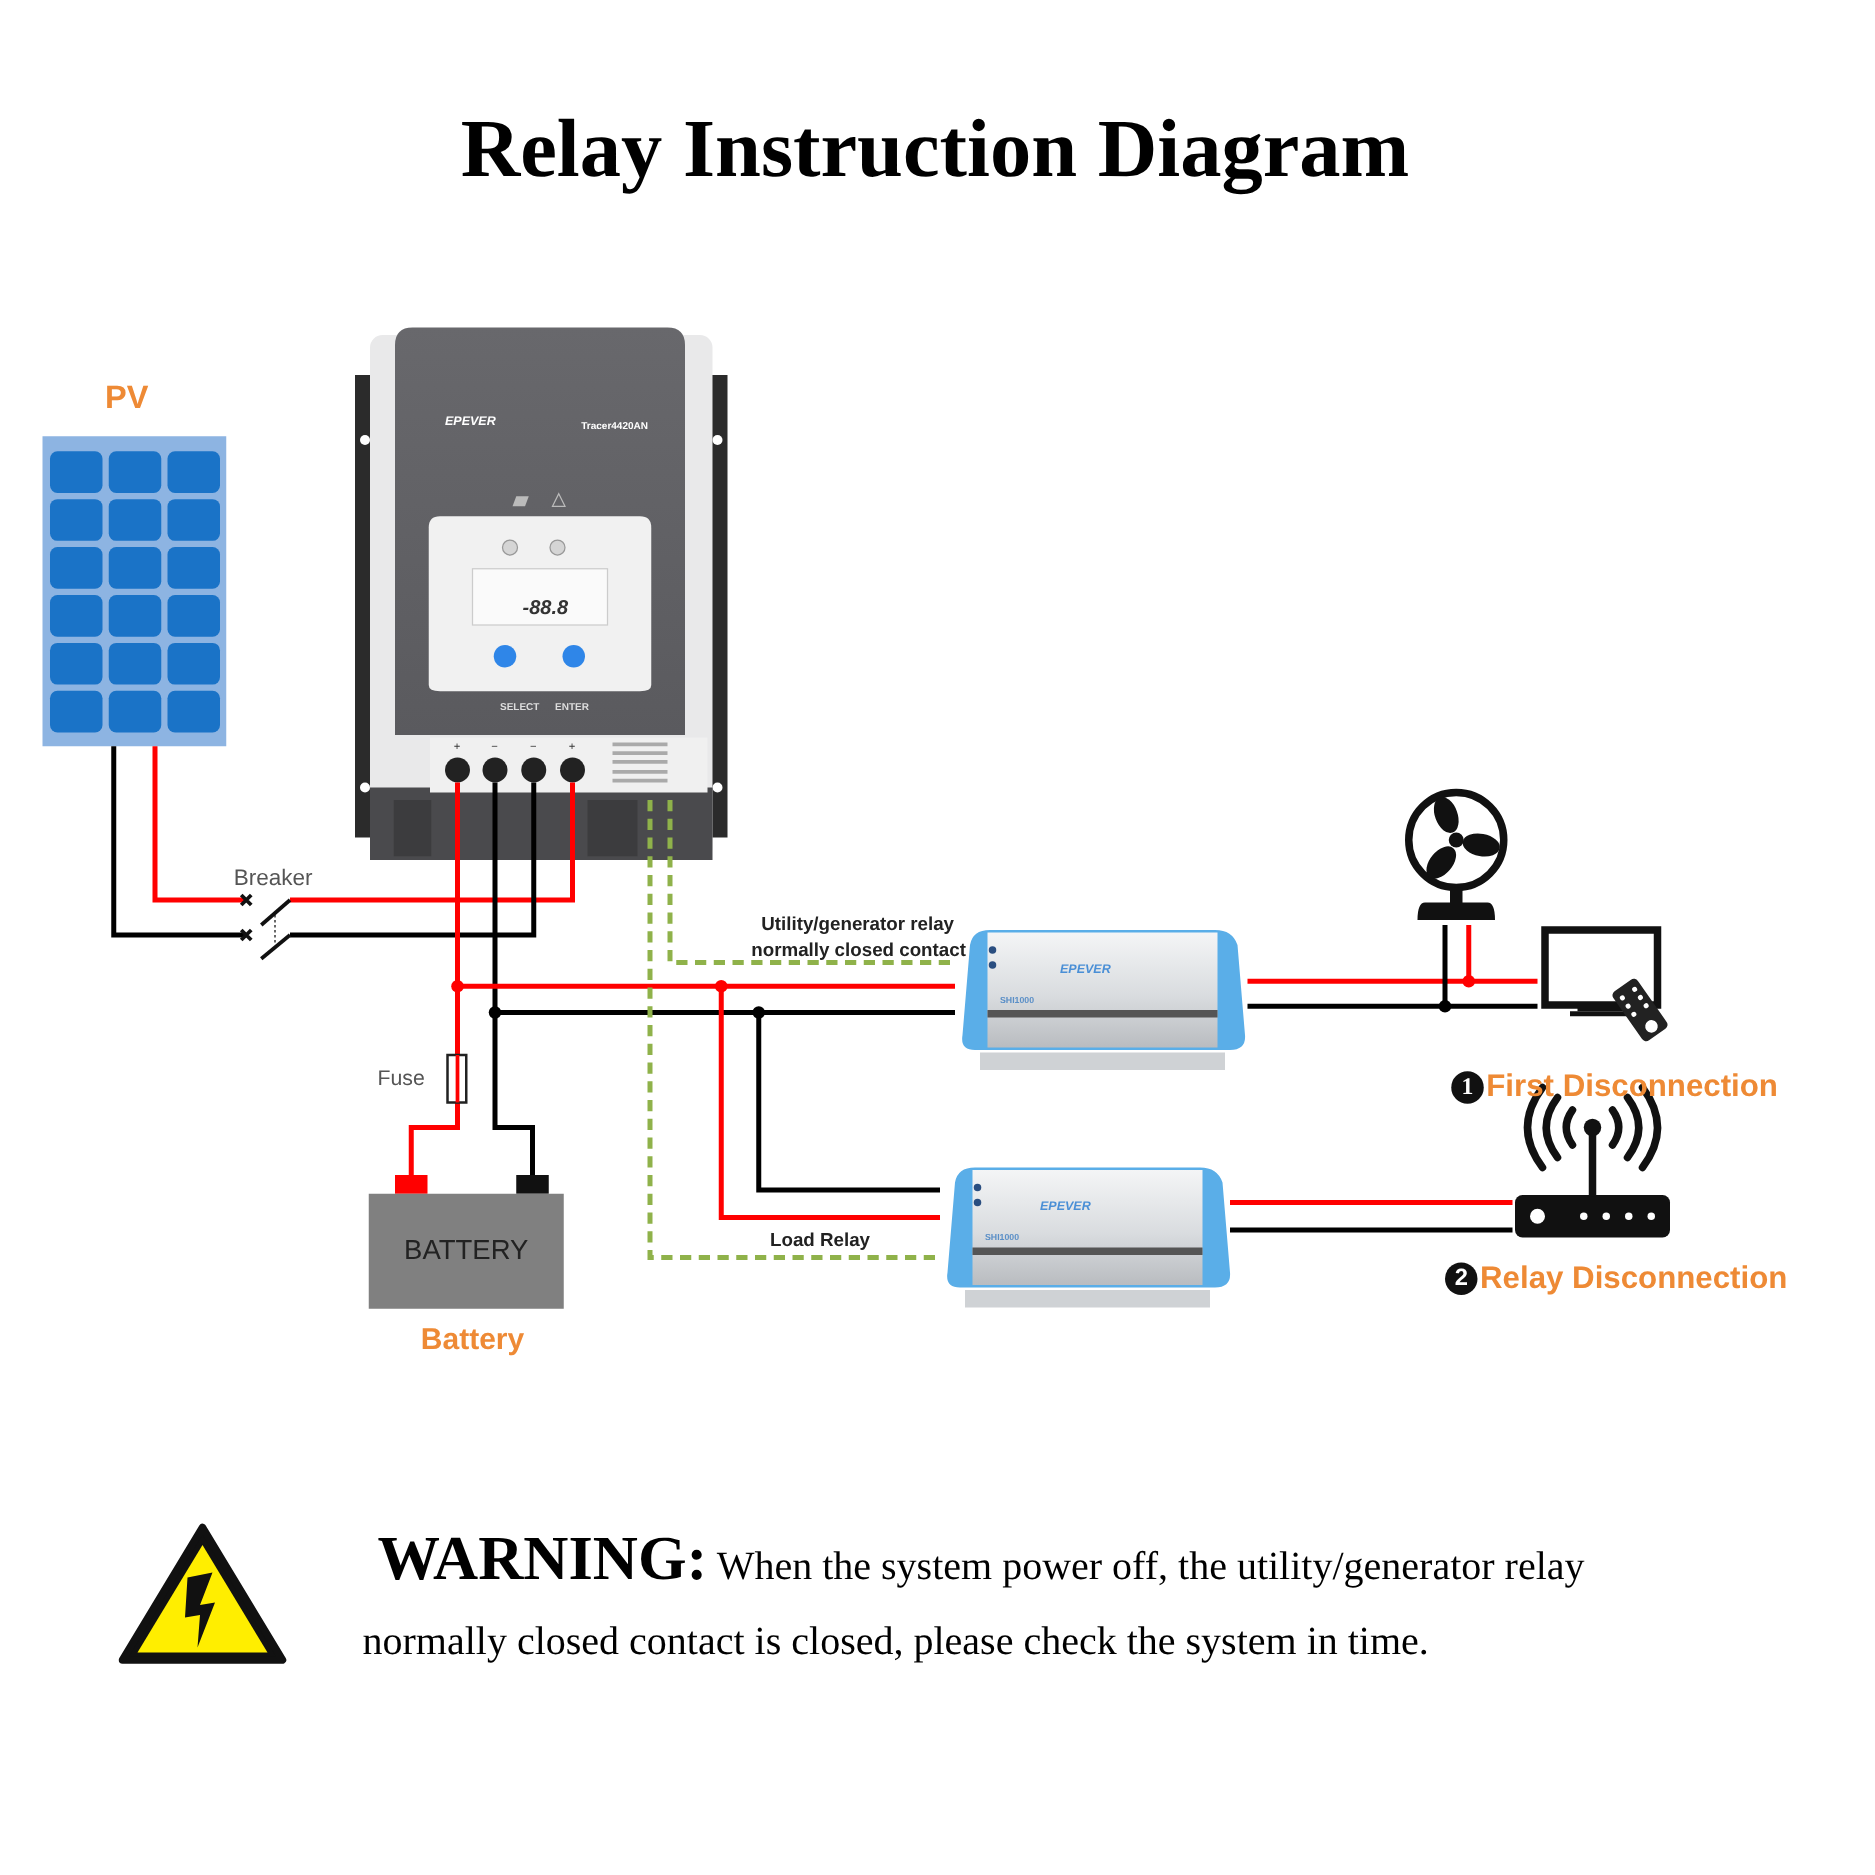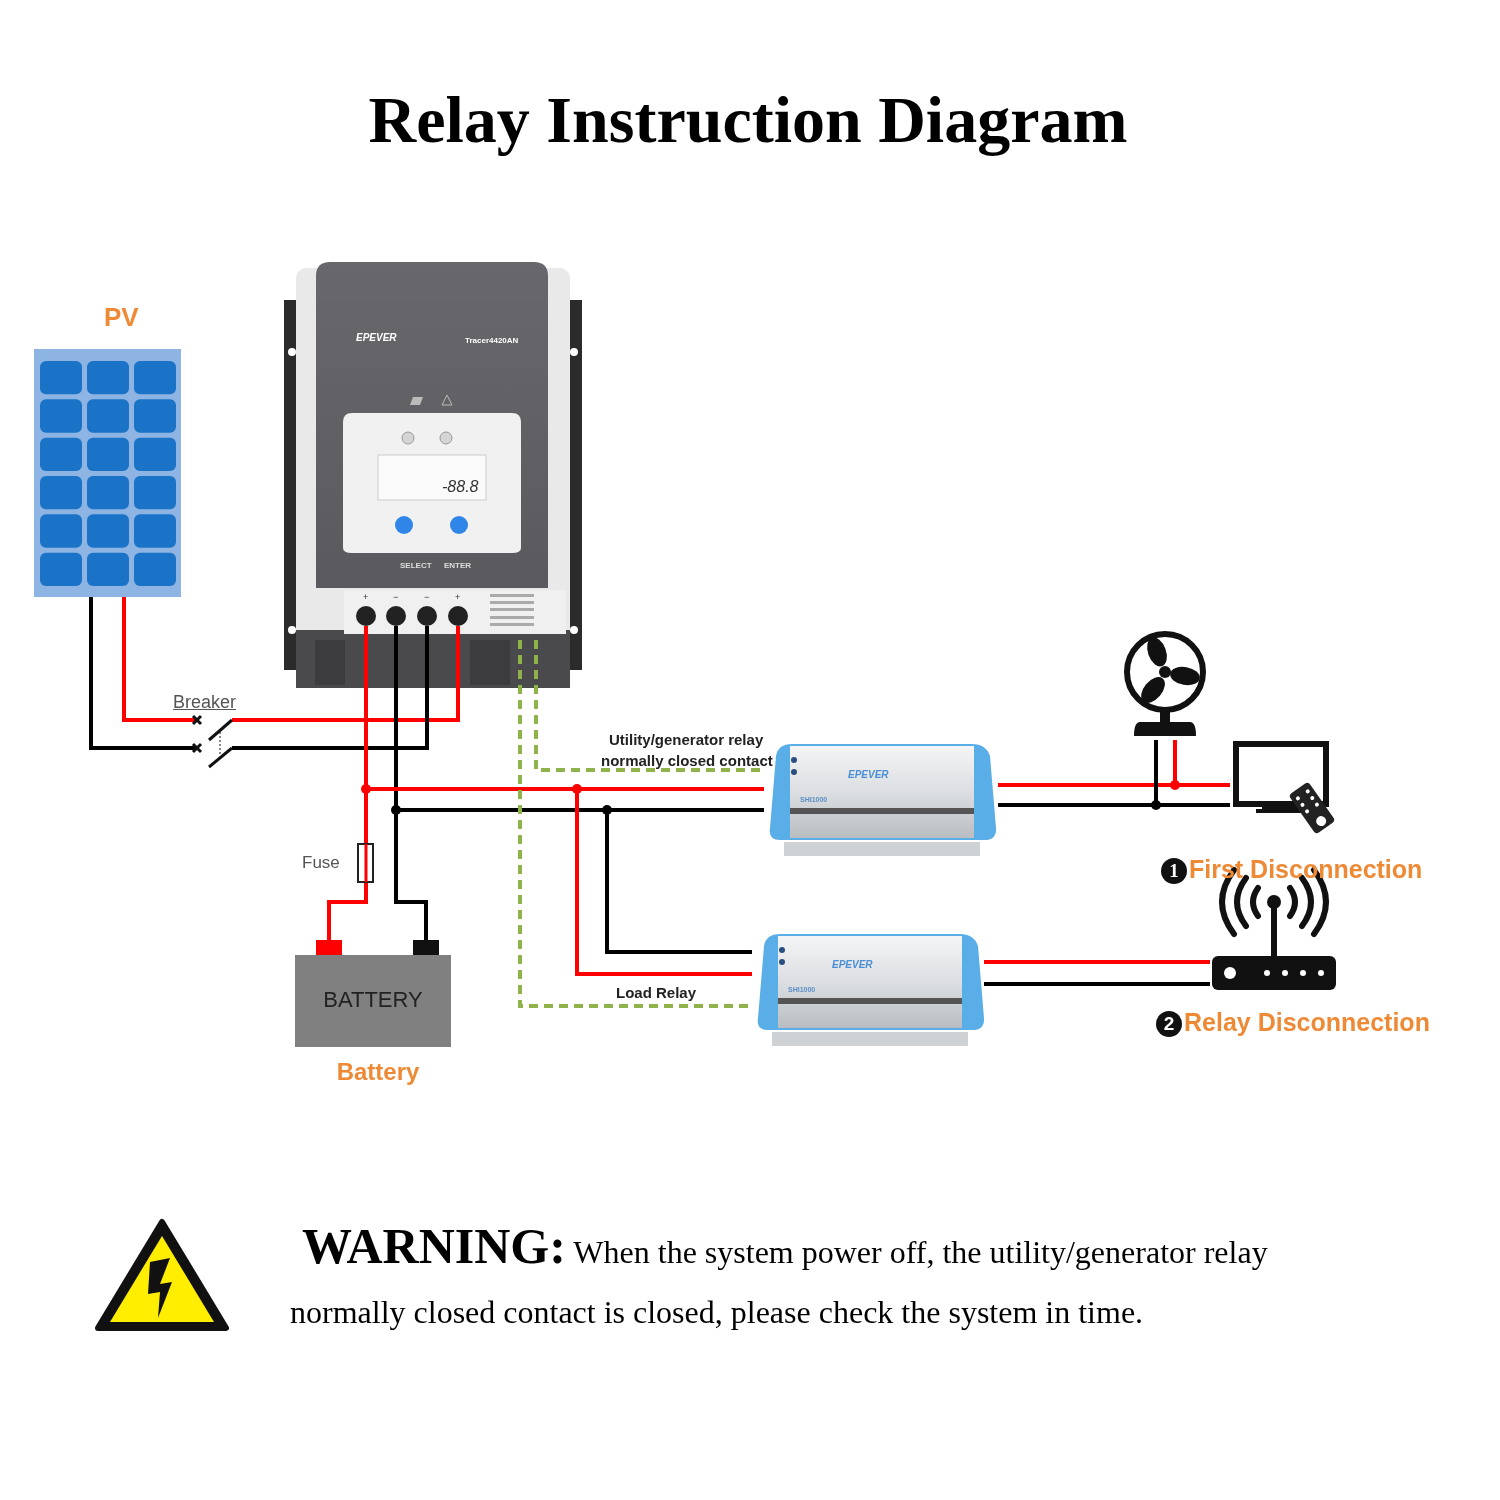--- a/index.html
+++ b/index.html
@@ -220,33 +220,33 @@
       </g>
     </g>
 
     <g>
       <path d="M162,1222 L226,1328 L98,1328 Z" fill="#111" stroke="#111" stroke-width="6" stroke-linejoin="round"></path>
       <path d="M162,1236 L214,1322 L110,1322 Z" fill="#ffee00"></path>
       <path d="M150,1262 L170,1258 L160,1284 L172,1282 L158,1318 L160,1292 L148,1294 Z" fill="#111"></path>
     </g>
   </svg>
 
-  <div class="lbl sans orange" style="left:104px;top:302px;font-size:26px;">PV</div>
+  <div class="lbl sans orange" style="left:84px;top:302px;font-size:26px;">PV</div>
 
   <div class="lbl sans" style="left:356px;top:332px;font-size:10px;font-weight:bold;font-style:italic;color:#fff;">EPEVER</div>
   <div class="lbl sans" style="left:465px;top:336px;font-size:8px;font-weight:bold;color:#fff;">Tracer4420AN</div>
-  <div class="lbl sans" style="left:442px;top:478px;font-size:16px;font-weight:normal;font-style:italic;color:#333;">-88.8</div>
+  <div class="lbl sans" style="left:418px;top:478px;font-size:16px;font-weight:bold;font-style:italic;color:#333;">-88.8</div>
   <div class="lbl sans" style="left:376px;top:561px;font-size:8px;font-weight:bold;color:#ddd;margin-left:24px;">SELECT</div>
   <div class="lbl sans" style="left:444px;top:561px;font-size:8px;font-weight:bold;color:#ddd;">ENTER</div>
   <div class="lbl sans" style="left:363px;top:592px;font-size:9px;color:#333;">+</div>
   <div class="lbl sans" style="left:393px;top:592px;font-size:9px;color:#333;">−</div>
   <div class="lbl sans" style="left:424px;top:592px;font-size:9px;color:#333;">−</div>
   <div class="lbl sans" style="left:455px;top:592px;font-size:9px;color:#333;">+</div>
 
-  <div class="lbl sans gray-lbl" style="left:173px;top:692px;text-decoration:underline;">Breaker</div>
+  <div class="lbl sans gray-lbl" style="left:187px;top:692px;">Breaker</div>
   <div class="lbl sans gray-lbl" style="left:302px;top:853px;font-size:17px;">Fuse</div>
 
   <div class="lbl sans" style="left:295px;top:987px;width:156px;text-align:center;font-size:22px;color:#222;">BATTERY</div>
   <div class="lbl sans orange" style="left:295px;top:1058px;width:166px;text-align:center;font-size:24px;">Battery</div>
 
   <div class="lbl sans dark-lbl" style="left:565px;top:731px;">Utility/generator relay</div>
   <div class="lbl sans dark-lbl" style="left:557px;top:752px;">normally closed contact</div>
   <div class="lbl sans dark-lbl" style="left:572px;top:984px;">Load Relay</div>
 
   <div class="lbl sans" style="left:1161px;top:833px;font-size:25px;margin-top:22px;">

